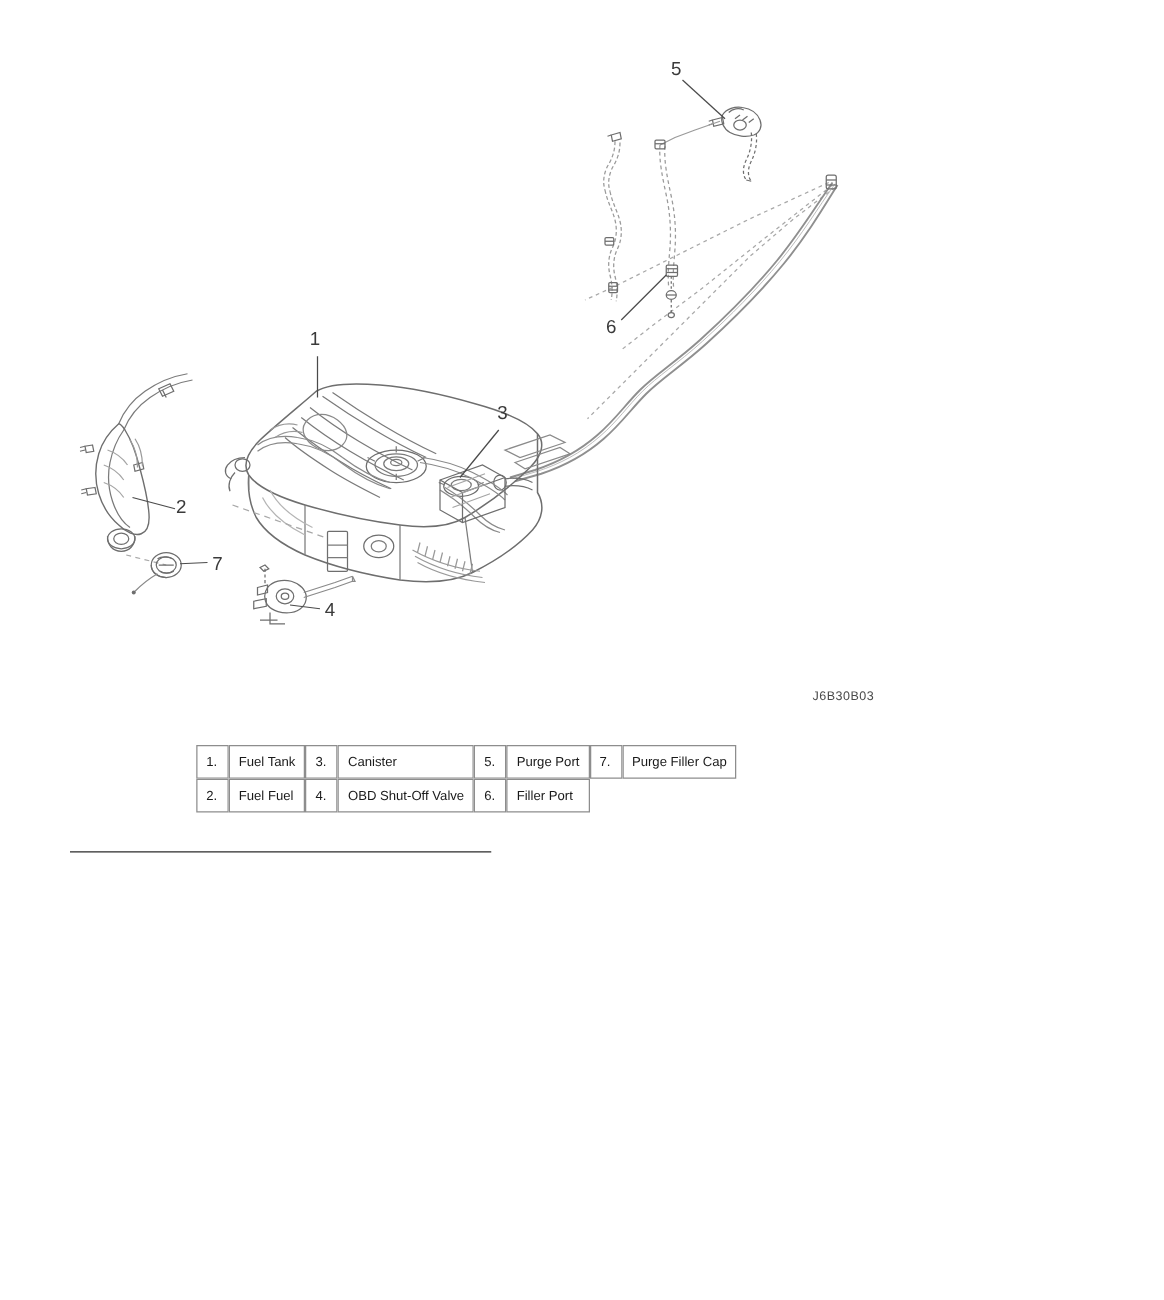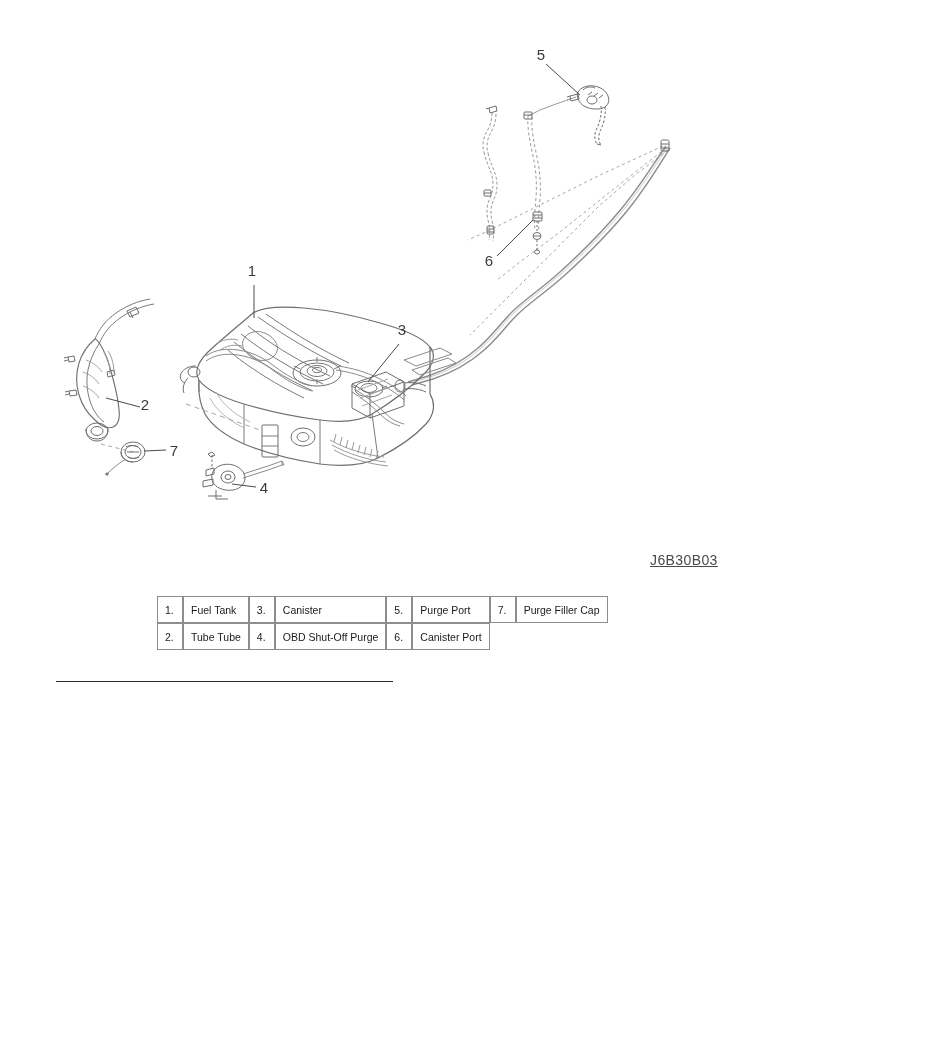--- a/index.html
+++ b/index.html
@@ -33,25 +33,24 @@
     position: absolute;
     left: 0; top: 0;
   }
 
   
   #figure-code {
     position: absolute;
     left: 650px;
     top: 552px;
     font-family: "Liberation Sans", sans-serif;
-    font-size: 14px;
+    font-size: 10px;
     letter-spacing: 0.4px;
     color: #4a4a4a;
     white-space: nowrap;
-    text-decoration: underline;
   }
 
   
   #legend {
     position: absolute;
     left: 157px;
     top: 596px;
     border-collapse: separate;
     border-spacing: 0;
   }
@@ -412,25 +411,25 @@
         <td>Fuel Tank</td>
         <td class="numcell">3.</td>
         <td>Canister</td>
         <td class="numcell">5.</td>
         <td>Purge Port</td>
         <td class="numcell">7.</td>
         <td>Purge Filler Cap</td>
       </tr>
       <tr>
         <td class="numcell">2.</td>
-        <td>Tube Tube</td>
+        <td>Fuel Fuel</td>
         <td class="numcell">4.</td>
-        <td>OBD Shut-Off Purge</td>
+        <td>OBD Shut-Off Valve</td>
         <td class="numcell">6.</td>
-        <td>Canister Port</td>
+        <td>Filler Port</td>
         <td class="blank"></td>
         <td class="blank"></td>
       </tr>
     </tbody>
   </table>
 
   <div id="bottom-rule"></div>
 
 </div>
 

